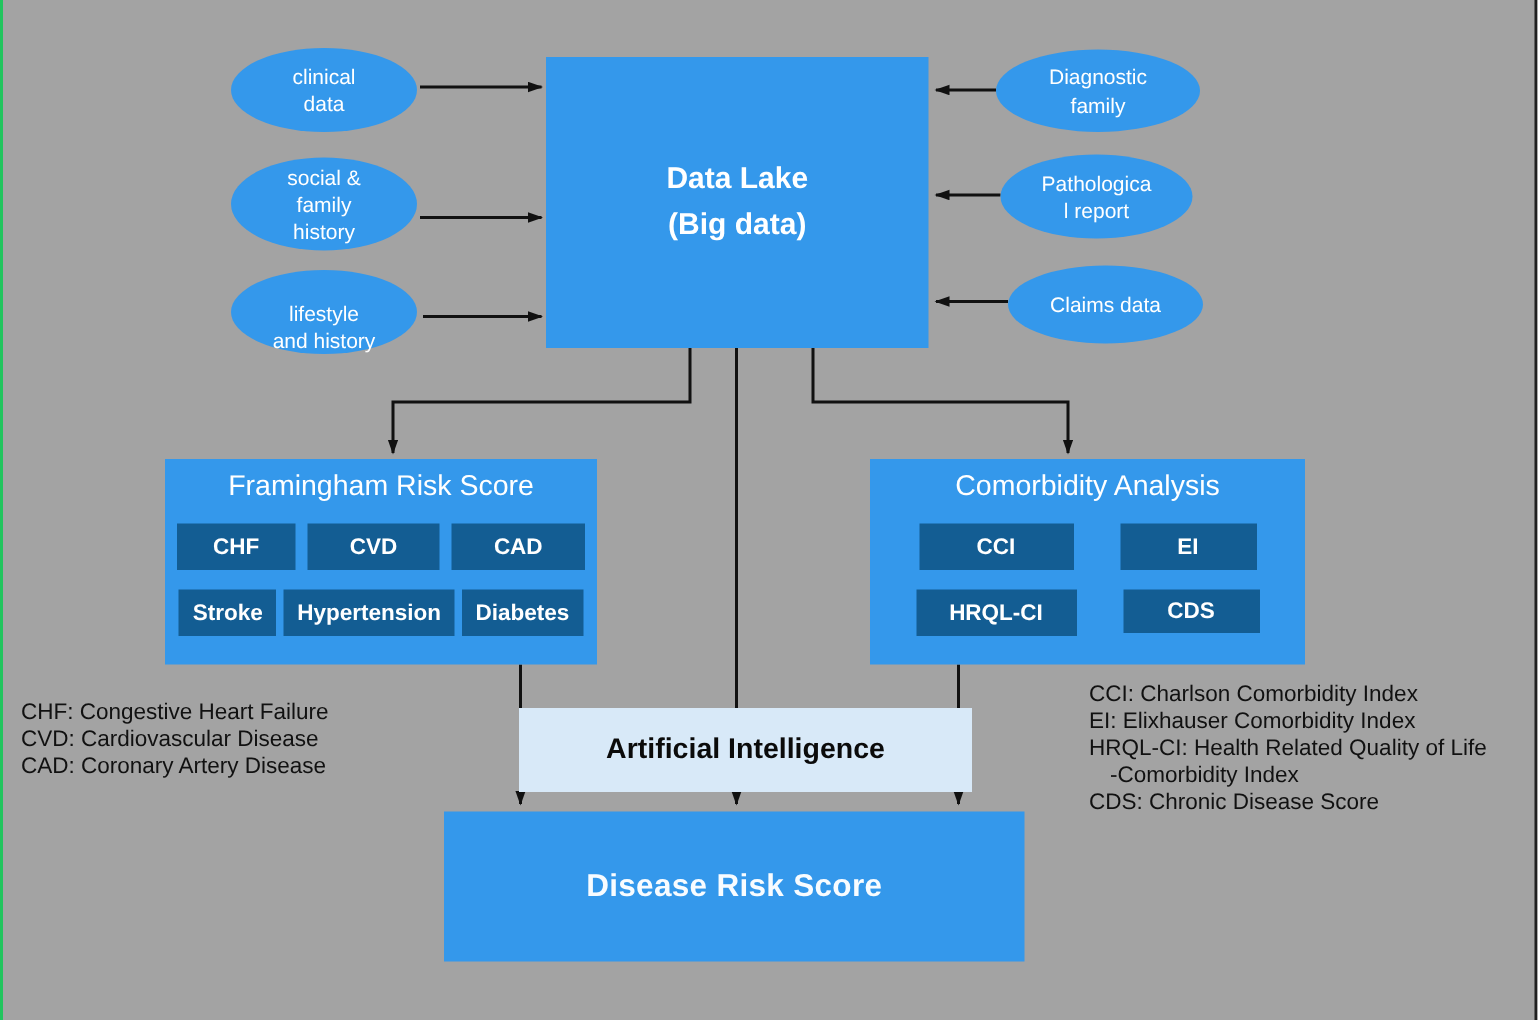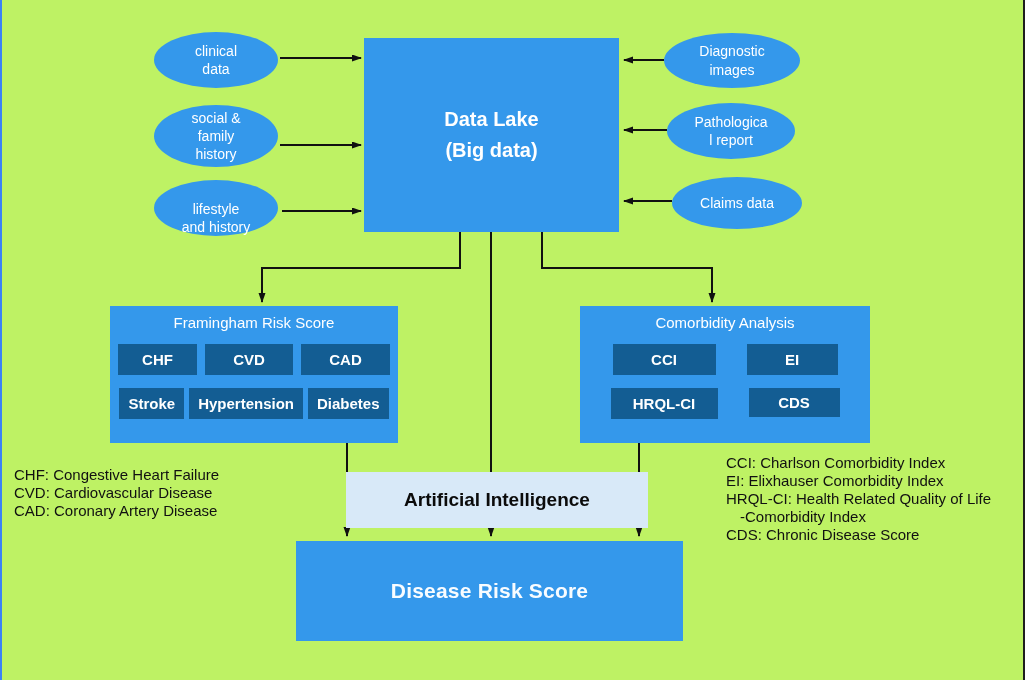--- a/index.html
+++ b/index.html
@@ -1,35 +1,35 @@
 <!DOCTYPE html>
 <html><head>
 <meta charset="utf-8">
 <style>
   html,body{margin:0;padding:0;background:#ffffff;}
   .canvas{
-    position:relative;width:1025px;height:680px;background:#bef264;
+    position:relative;width:1025px;height:680px;background:#a3a3a3;
     font-family:"Liberation Sans",sans-serif;overflow:hidden;box-sizing:border-box;
-    border-left:2px solid #3b82f6;border-right:2px solid #1f1f1f;padding-left:16px;
+    border-left:2px solid #22c55e;border-right:2px solid #1f1f1f;padding-left:16px;
   }
   .arrow-layer{position:absolute;left:0;top:0;width:1025px;height:680px;z-index:1;pointer-events:none;}
   .node{position:absolute;z-index:2;}
   .ellipse{
     background:#3498eb;border-radius:50%;color:#ffffff;
     display:flex;align-items:center;justify-content:center;text-align:center;
     font-size:14px;line-height:1.3;white-space:pre-line;
   }
   .bigbox{background:#3498eb;}
   .datalake{
     display:flex;align-items:center;justify-content:center;text-align:center;
     color:#ffffff;font-size:20px;font-weight:bold;line-height:1.55;white-space:pre-line;
   }
   .analysis{background:#3498eb;color:#ffffff;}
   .analysis .title{
-    text-align:center;font-size:15px;color:#ffffff;margin-top:8px;
+    text-align:center;font-size:19px;color:#ffffff;margin-top:8px;
   }
   .chip-row{display:flex;justify-content:center;align-items:center;margin-top:13px;}
   .row-gap-lg{gap:8px;}
   .row-gap-sm{gap:5px;}
   .row-gap-xl{gap:31px;}
   .chip{
     background:#135d93;color:#ffffff;font-weight:bold;font-size:15px;
     display:flex;align-items:center;justify-content:center;height:31px;padding:0 9px;box-sizing:border-box;
   }
   .chip.chf{width:79px;} .chip.cvd{width:88px;} .chip.cad{width:89px;}
@@ -78,21 +78,21 @@
 family
 history</span>
   </div>
   <div class="node ellipse" style="left:152px;top:180px;width:124px;height:56px;align-items:flex-end;">
     <span>lifestyle
 and history</span>
   </div>
 
   <div class="node ellipse" style="left:662px;top:33px;width:136px;height:55px;">
     <span>Diagnostic
-images</span>
+family</span>
   </div>
   <div class="node ellipse" style="left:665px;top:103px;width:128px;height:56px;">
     <span>Pathologica
 l report</span>
   </div>
   <div class="node ellipse" style="left:670px;top:177px;width:130px;height:52px;">
     <span>Claims data</span>
   </div>
 
   <div class="node bigbox datalake" style="left:362px;top:38px;width:255px;height:194px;">

